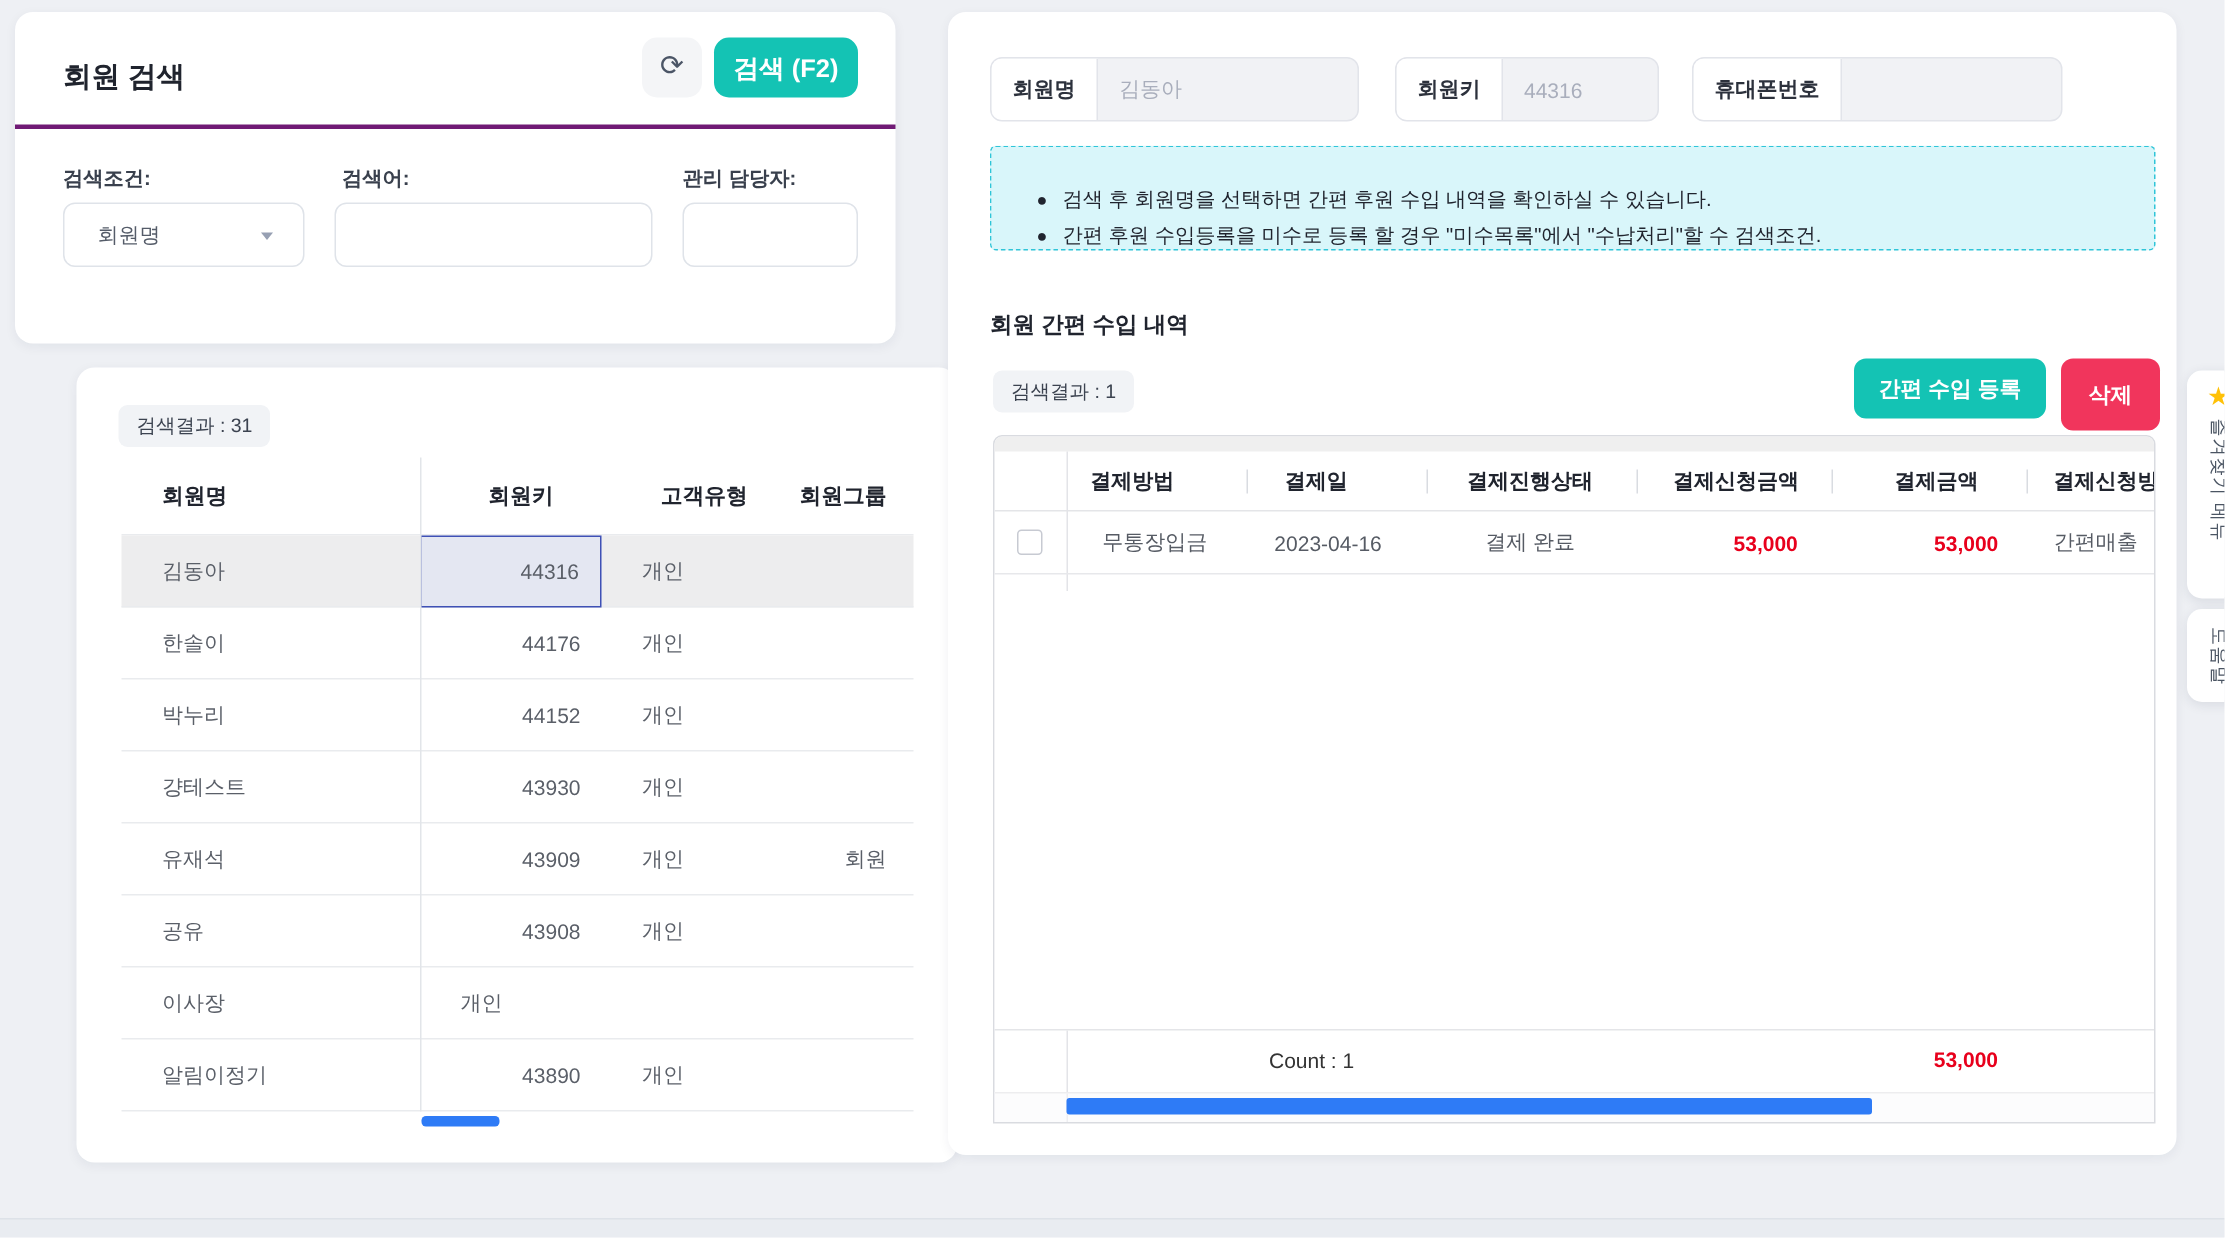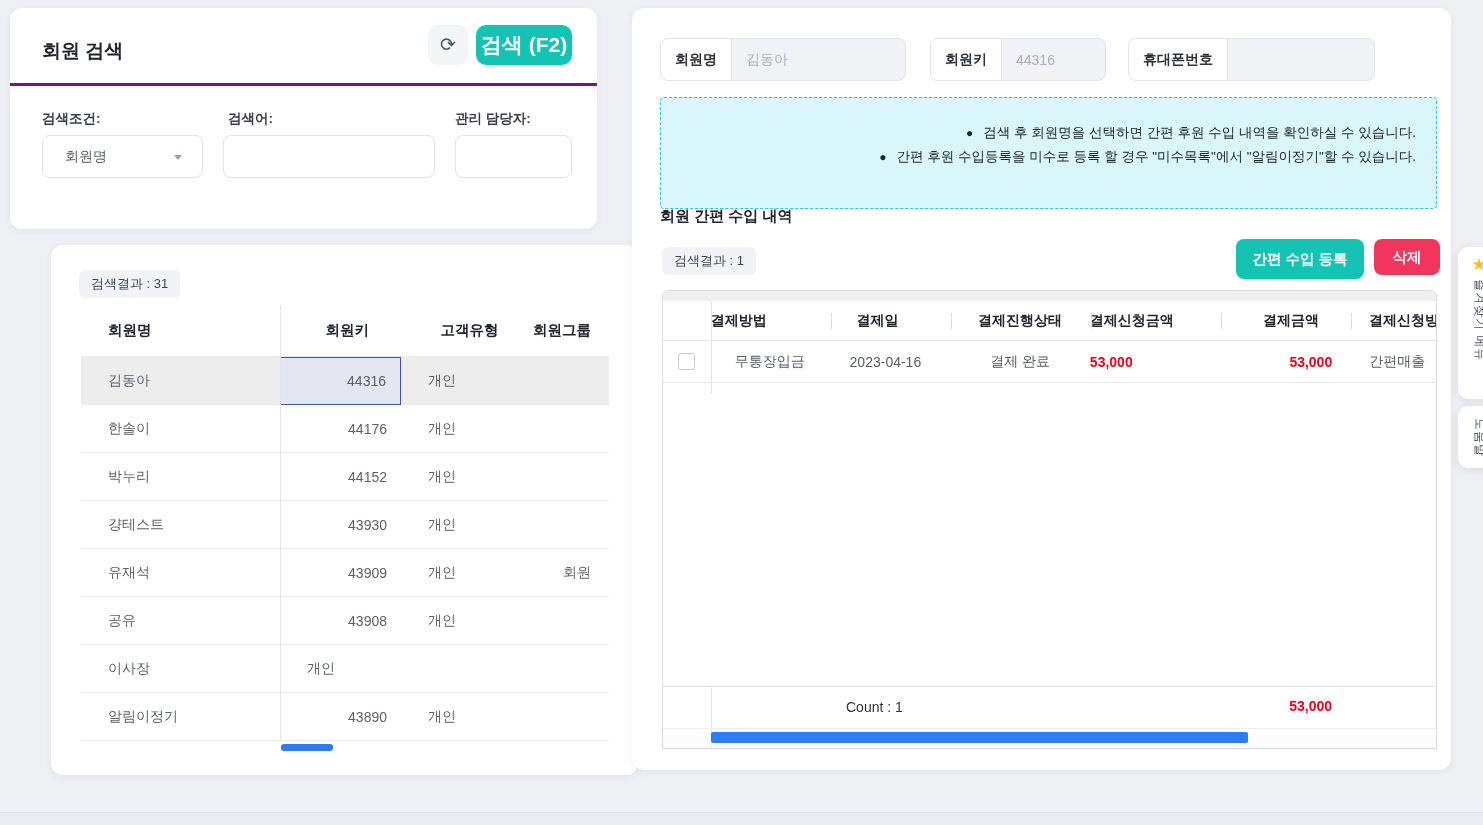--- a/index.html
+++ b/index.html
@@ -20,21 +20,21 @@
   .sc-head { height:78px; border-bottom:3px solid #701a75; position:relative; }
   .sc-title { position:absolute; left:32px; top:30px; font-size:19px; font-weight:bold; color:#20242e; }
   .refresh-btn {
     position:absolute; left:418px; top:17px; width:40px; height:40px;
     background:#f4f5f7; border:none; border-radius:10px; cursor:pointer;
     font-size:19px; color:#4b5566; line-height:40px; text-align:center;
   }
   .search-btn {
     position:absolute; left:466px; top:17px; width:96px; height:40px;
     background:#14c3b4; border:none; border-radius:10px; cursor:pointer;
-    color:#fff; font-size:21px; font-weight:bold;
+    color:#fff; font-size:17px; font-weight:bold;
   }
   .form-label { position:absolute; top:102px; font-size:13.5px; font-weight:bold; color:#39404d; }
   .ctrl { position:absolute; top:127px; height:43px; border:1px solid #dfe3e9; border-radius:8px; background:#fff; }
   .select-box { left:32px; width:161px; font-size:14px; color:#555c69; line-height:41px; padding-left:22px; cursor:pointer; }
   .select-caret {
     position:absolute; right:20px; top:19px; width:0; height:0;
     border-left:4.5px solid transparent; border-right:4.5px solid transparent;
     border-top:5.5px solid #97a0b3;
   }
   .text-input { font-size:14px; color:#333; padding:0 12px; outline:none; }
@@ -76,55 +76,54 @@
   .ig-label {
     background:#fff; border-right:1px solid #e2e4ea; font-size:14px; font-weight:bold;
     color:#2c313c; display:flex; align-items:center; justify-content:center; padding:0 14px;
   }
   .ig-value { flex:1; font-size:14px; color:#a9aebc; display:flex; align-items:center; padding:0 14px; }
   #ig-name  { left:28px;  width:246px; }
   #ig-key   { left:298px; width:176px; }
   #ig-phone { left:496px; width:247px; }
 
   .notice-box {
-    position:absolute; left:28px; top:89px; width:777px; height:112px;
+    position:absolute; left:28px; top:89px; width:777px; height:70px;
     background:#d9f6fa; border:1.5px dashed #2fc5d8; border-radius:4px;
     padding:23px 20px 0 30px;
-    text-align:right;
   }
   .notice-line { font-size:13.5px; color:#20242e; line-height:23px; }
   .notice-line .dot { margin-right:10px; font-size:12px; }
 
   .section-title { position:absolute; left:28px; top:199px; font-size:15px; font-weight:bold; color:#20242e; }
   #income-badge { position:absolute; left:30px; top:239px; }
   .reg-btn {
     position:absolute; left:604px; top:231px; width:128px; height:40px;
     background:#14c3b4; color:#fff; font-size:14.5px; font-weight:bold;
     border:none; border-radius:8px; cursor:pointer;
   }
   .del-btn {
-    position:absolute; left:742px; top:231px; width:66px; height:36px;
+    position:absolute; left:742px; top:231px; width:66px; height:48px;
     background:#f1355c; color:#fff; font-size:14.5px; font-weight:bold;
     border:none; border-radius:8px; cursor:pointer;
   }
 
   .rtable {
     position:absolute; left:30px; top:282px; width:775px; height:459px;
     border:1px solid #d9dbe0; border-radius:6px 6px 0 0; overflow:hidden; background:#fff;
   }
   .rt-strip { height:10px; background:#efefef; }
   .rt-header { height:40px; display:flex; align-items:center; font-size:14px; font-weight:bold; color:#20242e; position:relative; border-bottom:1px solid #e4e5e8; }
   .rt-row { height:42px; display:flex; align-items:center; font-size:14px; color:#565b64; position:relative; border-bottom:1px solid #e7e8eb; }
   .rcol-chk { width:48px; display:flex; justify-content:center; }
   .rcol-method { width:120px; padding-left:24px; }
-  .rt-header .rcol-method { padding-left:0; }
+  .rt-header .rcol-method { padding-left:16px; }
   .rcol-date { width:120px; padding-left:19px; }
   .rt-header .rcol-date { padding-left:26px; }
   .rcol-status { width:140px; text-align:center; }
-  .rcol-req { width:130px; text-align:left; padding-right:21px; }
+  .rcol-req { width:130px; text-align:right; padding-right:21px; }
   .rt-header .rcol-req { padding-right:20px; }
   .rcol-amt { width:130px; text-align:right; padding-right:17px; }
   .rt-header .rcol-amt { padding-right:30px; }
   .rcol-way { width:87px; padding-left:20px; white-space:nowrap; }
   .red-amt { color:#e8001c; font-weight:bold; }
   .hsep { position:absolute; top:12px; width:1px; height:16px; background:#d9dce1; }
   .chk-line { position:absolute; left:48px; top:0; width:1px; height:93px; background:#e3e4e8; }
   .checkbox {
     width:17px; height:17px; border:1.5px solid #c7cad2; border-radius:3px; background:#fff; cursor:pointer;
   }
@@ -260,21 +259,21 @@
   <div class="input-group" id="ig-phone">
     <div class="ig-label">휴대폰번호</div>
     <div class="ig-value"></div>
   </div>
 
   <div class="notice-box">
     <div class="notice-line">
       <span class="dot">●</span><span>검색 후 회원명을 선택하면 간편 후원 수입 내역을 확인하실 수 있습니다.</span>
     </div>
     <div class="notice-line">
-      <span class="dot">●</span><span>간편 후원 수입등록을 미수로 등록 할 경우 "미수목록"에서 "알림이정기"할 수 있습니다.</span>
+      <span class="dot">●</span><span>간편 후원 수입등록을 미수로 등록 할 경우 "미수목록"에서 "수납처리"할 수 검색조건.</span>
     </div>
   </div>
 
   <div class="section-title">회원 간편 수입 내역</div>
   <span class="badge" id="income-badge">검색결과 : 1</span>
   <button class="reg-btn">간편 수입 등록</button>
   <button class="del-btn">삭제</button>
 
   <div class="rtable">
     <div class="rt-strip"></div>

